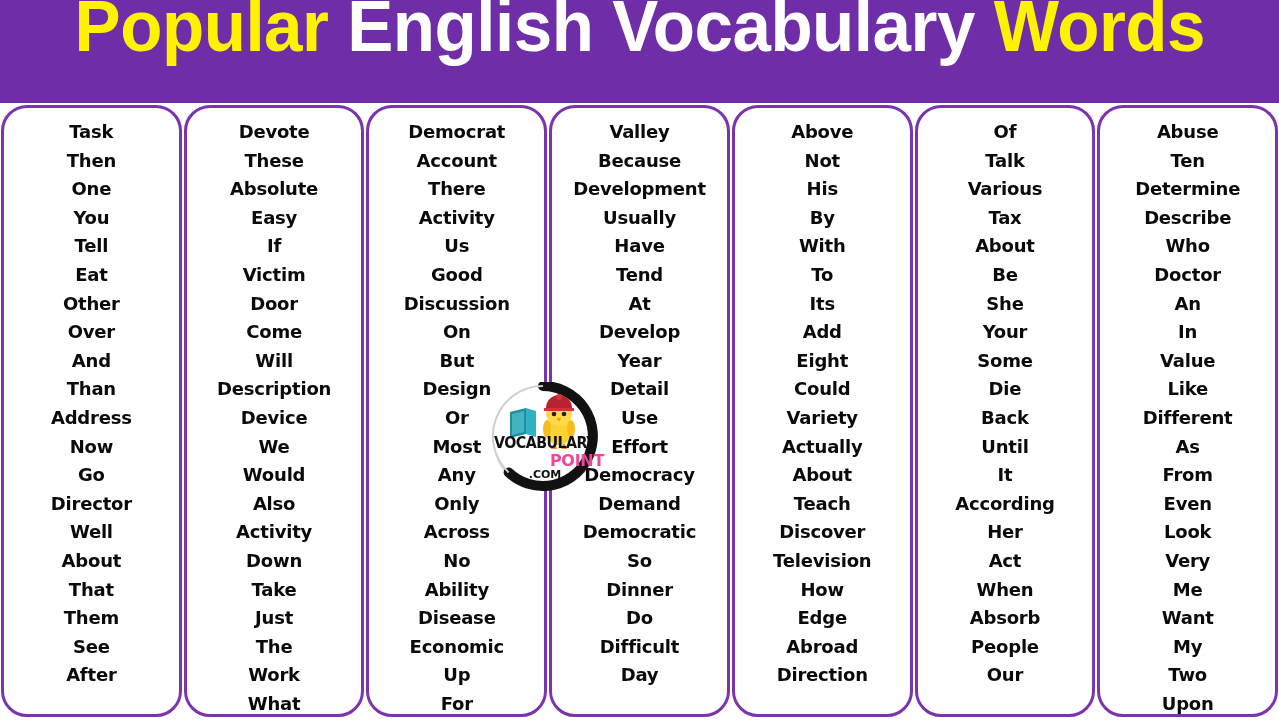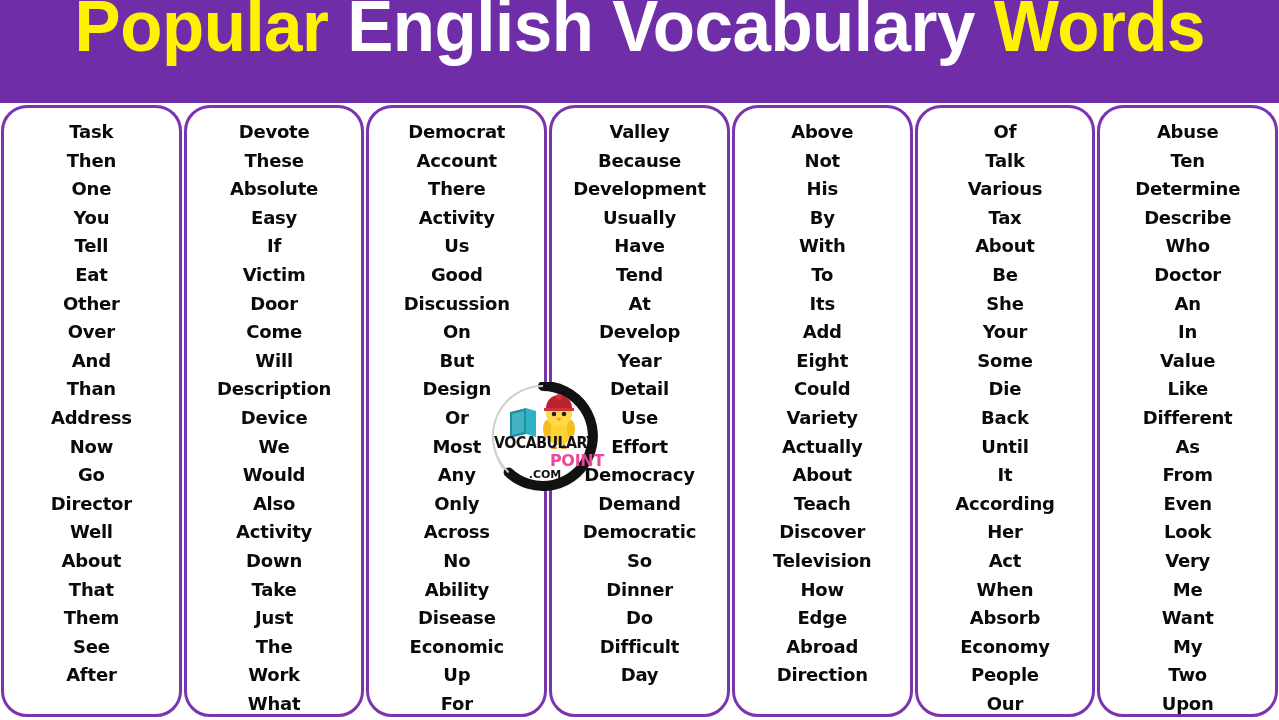--- a/index.html
+++ b/index.html
@@ -284,21 +284,20 @@
       <div class="word-item">Some</div>
       <div class="word-item">Die</div>
       <div class="word-item">Back</div>
       <div class="word-item">Until</div>
       <div class="word-item">It</div>
       <div class="word-item">According</div>
       <div class="word-item">Her</div>
       <div class="word-item">Act</div>
       <div class="word-item">When</div>
       <div class="word-item">Absorb</div>
-      <div class="word-item">Economy</div>
       <div class="word-item">People</div>
       <div class="word-item">Our</div>
     </div>
 
     <div class="word-card">
       <div class="word-item">Abuse</div>
       <div class="word-item">Ten</div>
       <div class="word-item">Determine</div>
       <div class="word-item">Describe</div>
       <div class="word-item">Who</div>

